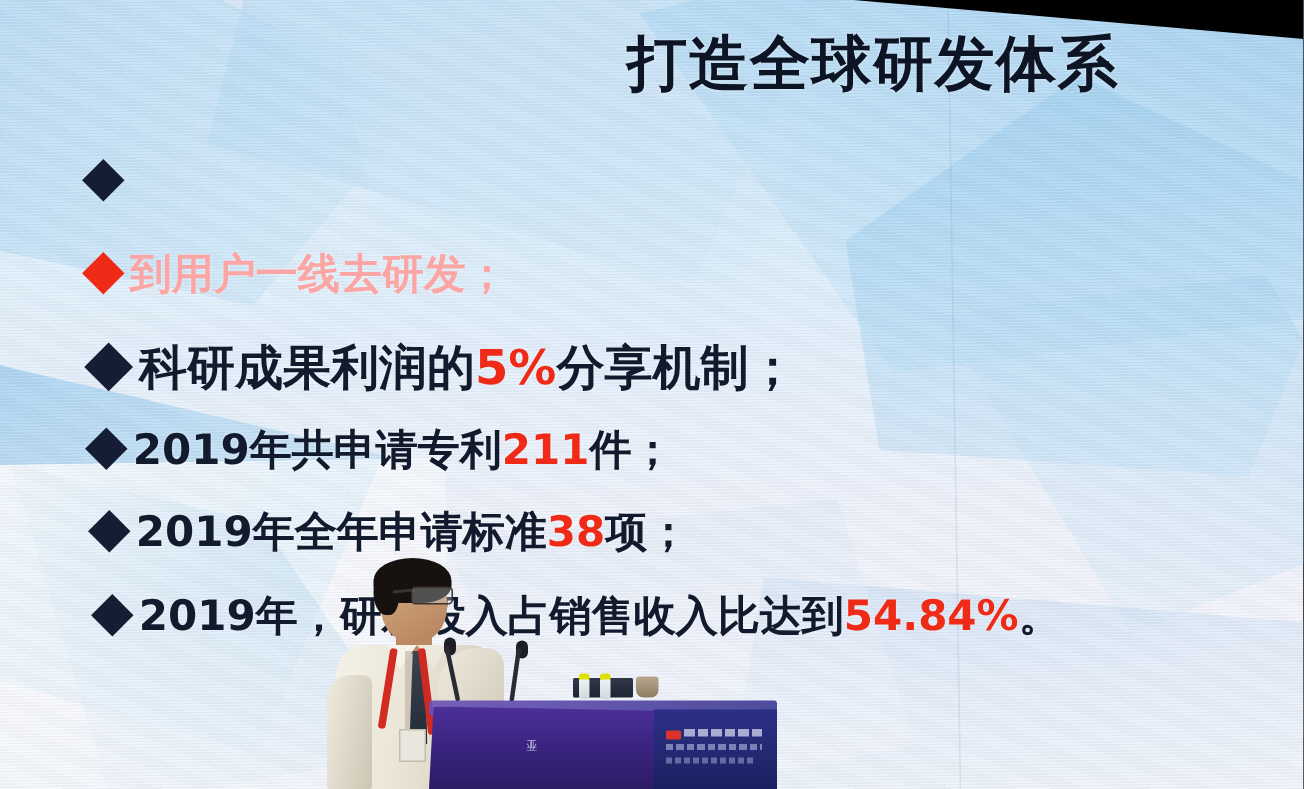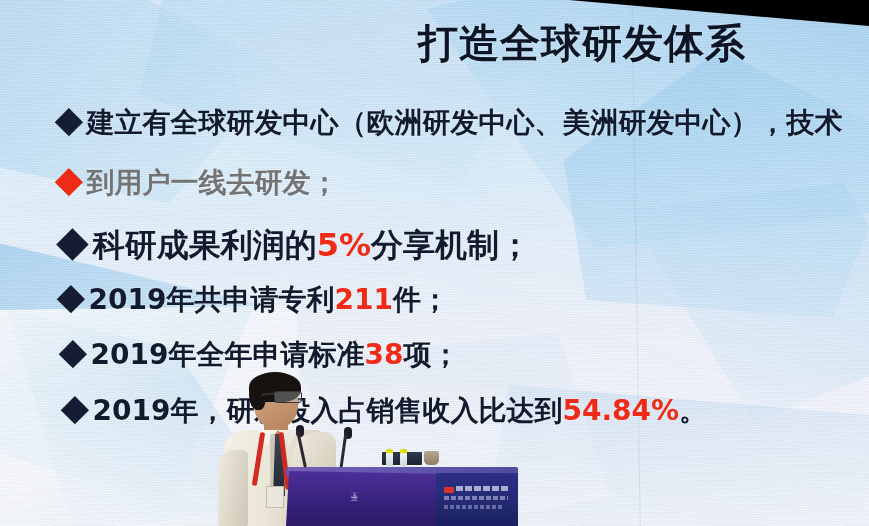--- a/index.html
+++ b/index.html
@@ -73,21 +73,21 @@
     letter-spacing:1px;white-space:nowrap;
     text-shadow:0 0 2px rgba(255,255,255,.55);
   }
   .bullet{position:absolute;white-space:nowrap;font-weight:bold;color:#121b2e;
           text-shadow:0 0 2px rgba(255,255,255,.5);}
   .dia{display:inline-block;width:.72em;height:.72em;background:#141d33;
        transform:rotate(45deg) translateY(-.04em);margin-right:.30em;vertical-align:-1px;}
   .dia.red{background:#ef2b18;}
   .red{color:#ef2b18;}
   .b1{left:58px;top:104px;font-size:28px;}
-  .b2{left:58px;top:164px;font-size:28px;color:#737373;text-shadow:0 0 2px rgba(255,255,255,.5);}
+  .b2{left:58px;top:164px;font-size:28px;color:#fca5a5;text-shadow:0 0 2px rgba(255,255,255,.5);}
   .b3{left:60px;top:224px;font-size:32px;}
   .b4{left:60px;top:281px;font-size:28px;}
   .b5{left:62px;top:336px;font-size:28px;}
   .b6{left:64px;top:392px;font-size:28px;}
 
   
   .speaker{position:absolute;left:218px;top:372px;width:128px;height:154px;}
   .sp-head{position:absolute;left:36px;top:4px;width:44px;height:52px;border-radius:48% 48% 44% 44%;
            background:linear-gradient(150deg,#d9ae86,#b3825c);}
   .sp-hair{position:absolute;left:31px;top:0px;width:52px;height:30px;
@@ -178,21 +178,21 @@
     <div class="panelseam" style="left:628px"></div>
     <div class="panelseam" style="left:236px;opacity:.10"></div>
     <div class="scan"></div>
   </div>
 
   <div class="slidetext">
 
     <div class="title">打造全球研发体系</div>
 
     <div class="bullet b1">
-      <span class="dia" style="background: rgb(20, 29, 51);"></span><span>建立有全球研发中心（欧洲研发中心、美洲研发中心），技术</span>
+      <span class="dia" style="background: rgb(20, 29, 51);"></span>
     </div>
 
     <div class="bullet b2">
       <span class="dia red" style="background: rgb(239, 43, 24);"></span><span>到用户一线去研发；</span>
     </div>
 
     <div class="bullet b3">
       <span class="dia" style="background: rgb(20, 29, 51);"></span><span>科研成果利润的</span><span class="red">5%</span><span>分享机制；</span>
     </div>
 

